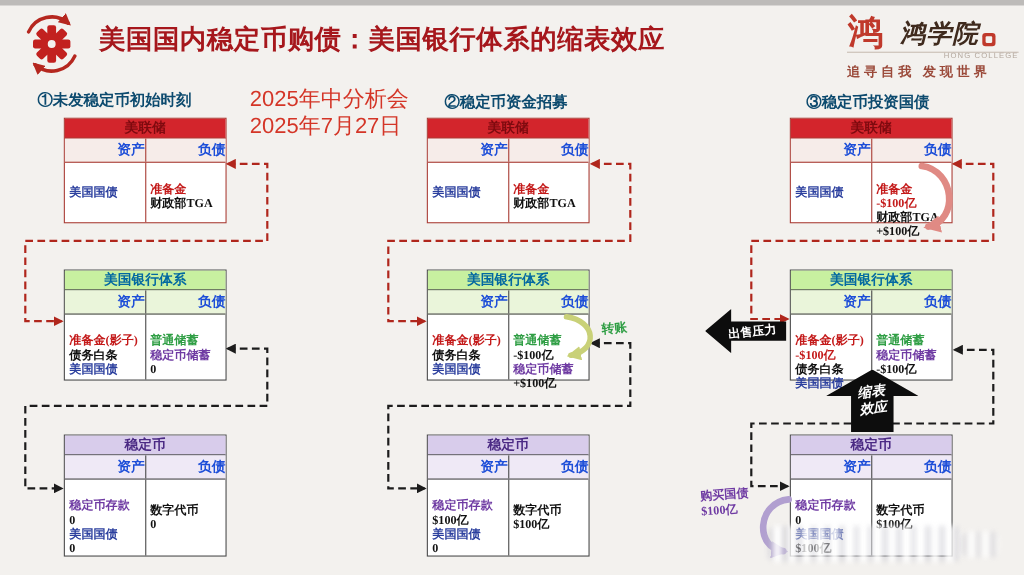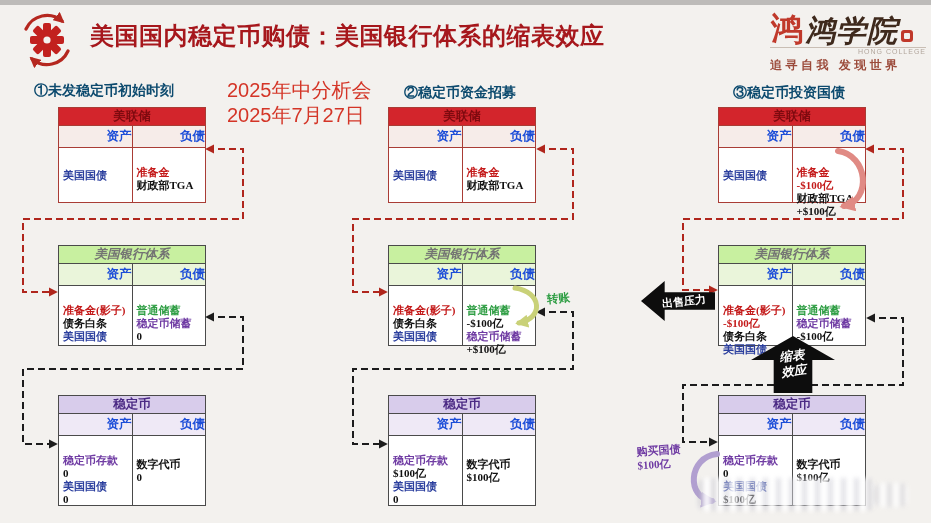--- a/index.html
+++ b/index.html
@@ -17,42 +17,42 @@
     font-family:"Liberation Serif","DejaVu Serif",serif;
   }
   .gear-wrap{position:absolute;left:16px;top:12px;width:62px;height:56px;}
   .logo{position:absolute;left:770px;top:12px;width:156px;}
   .logo-row{display:flex;align-items:flex-end;}
   .logo-seal{
     width:34px;height:34px;color:#c0392b;font-size:32px;font-weight:900;line-height:34px;
     font-family:"Liberation Serif","DejaVu Serif",serif;text-align:center;
   }
   .logo-name{
-    color:#3f2a1d;font-size:30px;font-weight:900;line-height:30px;margin-left:1px;
+    color:#3f2a1d;font-size:23px;font-weight:900;line-height:30px;margin-left:14px;
     font-family:"Liberation Serif","DejaVu Serif",serif;font-style:italic;letter-spacing:1px;
   }
   .logo-stamp{width:12px;height:12px;background:#c0392b;border-radius:3px;margin:0 0 4px 3px;position:relative;}
   .logo-stamp::after{content:"";position:absolute;left:3px;top:3px;right:3px;bottom:3px;background:#f3f1ee;border-radius:1px;}
   .logo-en{border-top:1px solid #c9beb4;margin-top:1px;font-size:7px;color:#b3a79d;text-align:right;letter-spacing:1px;}
   .logo-tagline{margin-top:2px;font-size:12px;font-weight:bold;color:#9b4a3a;letter-spacing:3.5px;white-space:nowrap;}
   .col-heading{
     position:absolute;font-size:14px;font-weight:900;color:#0c4a6e;white-space:nowrap;
     font-family:"Liberation Serif","DejaVu Serif",serif;
   }
   .date-block{
     position:absolute;left:227px;top:78px;width:160px;
     font-size:20px;line-height:25px;color:#d43527;white-space:nowrap;
   }
   
   .bs-table{position:absolute;width:148px;background:#ffffff;border:1.6px solid #4a4a4a;box-sizing:border-box;
     font-family:"Liberation Serif","DejaVu Serif",serif;}
   .bs-table.fed{border-color:#a93c35;}
   .bs-title{height:17px;line-height:17px;text-align:center;font-weight:bold;font-size:12.5px;border-bottom:1.4px solid #4a4a4a;}
   .fed .bs-title{background:#d3252c;color:#7e0a0f;border-bottom-color:#a93c35;}
-  .bank .bs-title{background:#c8f0a0;color:#737373;font-style:italic;}
+  .bank .bs-title{background:#c8f0a0;color:#0369a1;}
   .stable .bs-title{background:#d8cceb;color:#4b2a84;}
   .bs-head{display:flex;height:21px;border-bottom:1.4px solid #4a4a4a;}
   .fed .bs-head{border-bottom-color:#a93c35;background:#f6ece9;}
   .bank .bs-head{background:#eaf5da;}
   .stable .bs-head{background:#efe9f6;}
   .bs-h{flex:1;text-align:right;font-weight:bold;font-size:12.5px;line-height:21px;color:#1d4ed8;}
   .bs-h.first{border-right:1.4px solid #4a4a4a;}
   .fed .bs-h.first{border-right-color:#a93c35;}
   .bs-body{display:flex;}
   .fed .bs-body{height:54px;}

